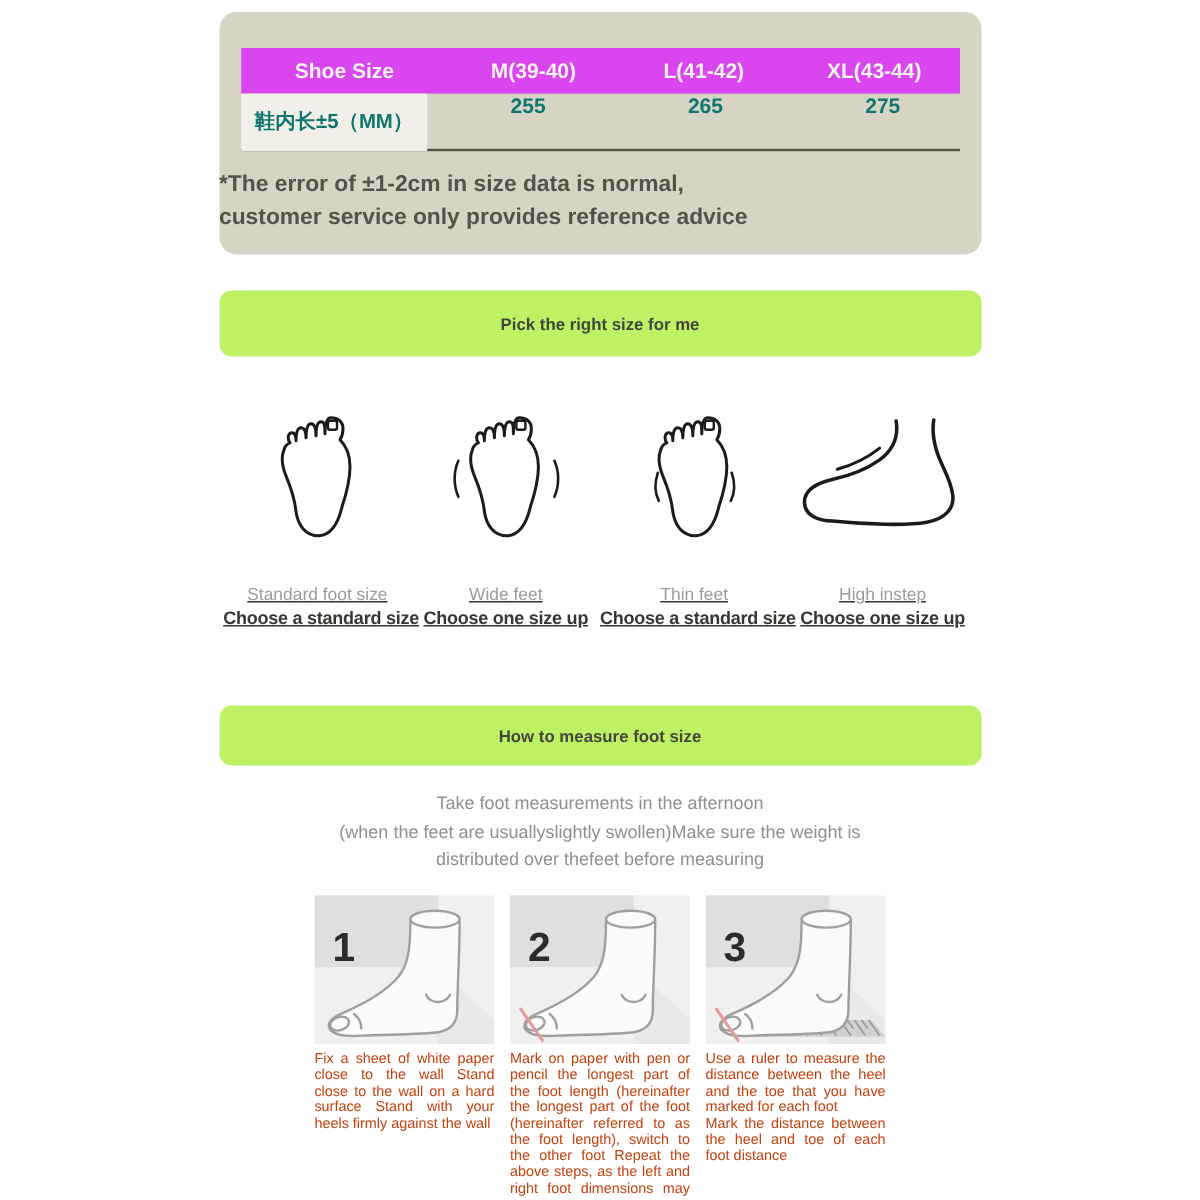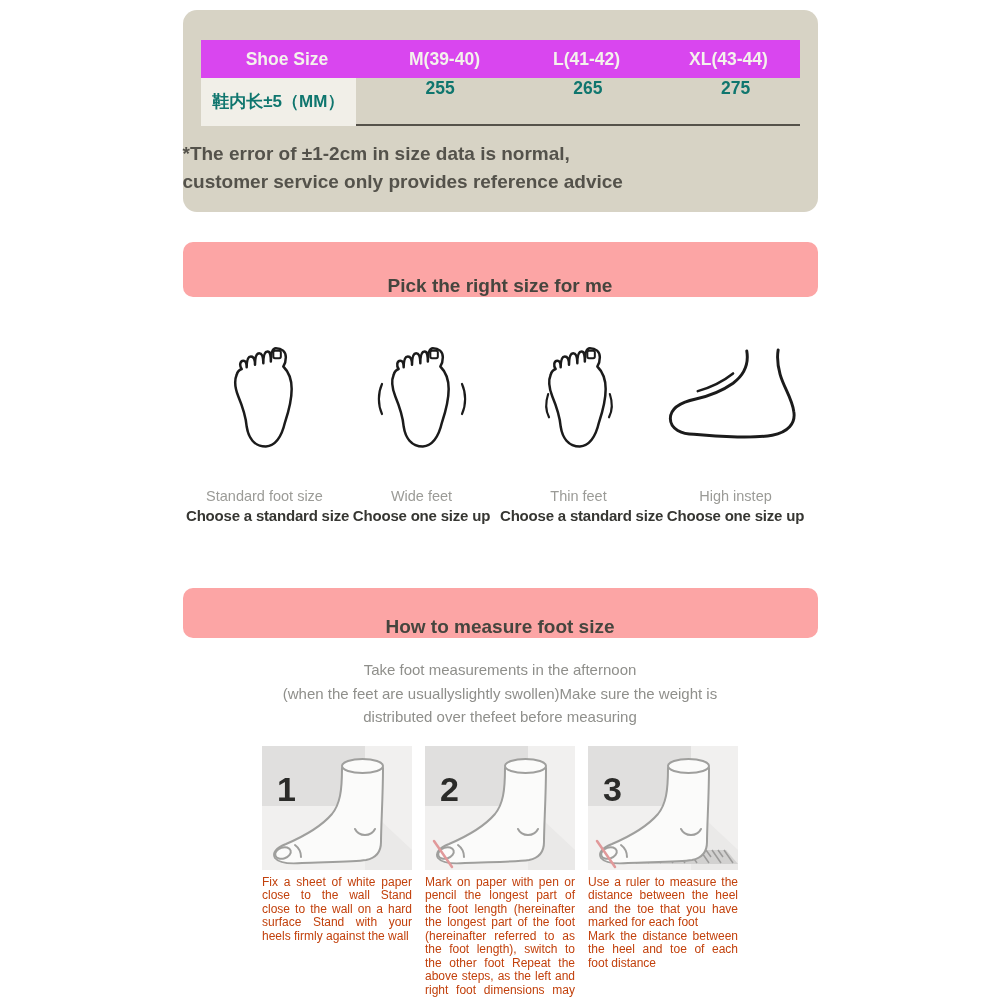--- a/index.html
+++ b/index.html
@@ -26,28 +26,28 @@
     border-bottom:2px solid #55524a; font-weight:bold; font-size:17.5px; color:#0f766e;gap:20px;
   }
   .c0 { width:173px; } .c1,.c2,.c3 { width:142px; }
   .row-label { background:#f1efe8; height:48px; line-height:48px; font-size:17px; }
   .note { margin-top:14px; text-align:left; font-size:19px; font-weight:600;
           line-height:28px; color:#54524b; }
 
   
   .section-bar {
     width:635px; height:55px; margin:30px auto 0;
-    background:#fca5a5; border-radius:10px;
-    display:flex; align-items:flex-end; justify-content:center;
-    font-size:19px; font-weight:bold; color:#45453e;
+    background:#bef264; border-radius:10px;
+    display:flex; align-items:center; justify-content:center;
+    font-size:14px; font-weight:bold; color:#45453e;
   }
   .section-bar.measure { margin-top:64px; height:50px; }
 
   
-  .feet-row { display:flex; justify-content:center; margin-top:36px; }
+  .feet-row { display:flex; justify-content:center; margin-top:36px;text-decoration:underline; }
   .foot-col { width:157px; text-align:center; }
   .foot-art { height:130px; display:flex; align-items:flex-end; justify-content:center; }
   .foot-art svg { display:block; }
   .foot-type { margin-top:25px; font-size:14.5px; color:#9b9b97; white-space:nowrap; }
   .foot-advice { margin-top:3px; font-size:15px; font-weight:bold; color:#363632; white-space:nowrap; letter-spacing:-0.2px; }
 
   
   .measure-intro { margin-top:20px; text-align:center; font-size:15px;
                    line-height:23.5px; color:#8f8f8b; }
   .steps-row { display:flex; justify-content:center; gap:13px; margin-top:17px; }

